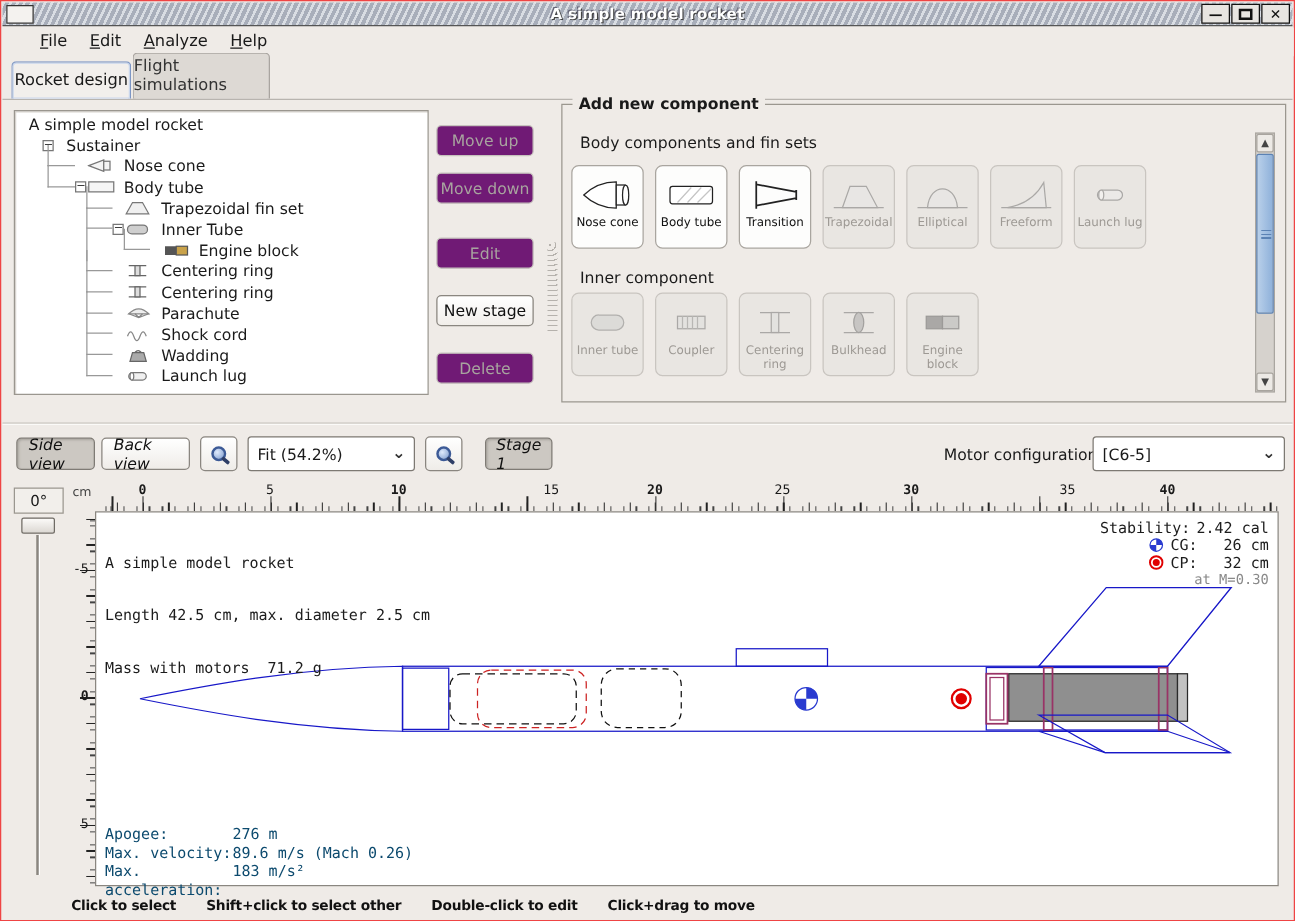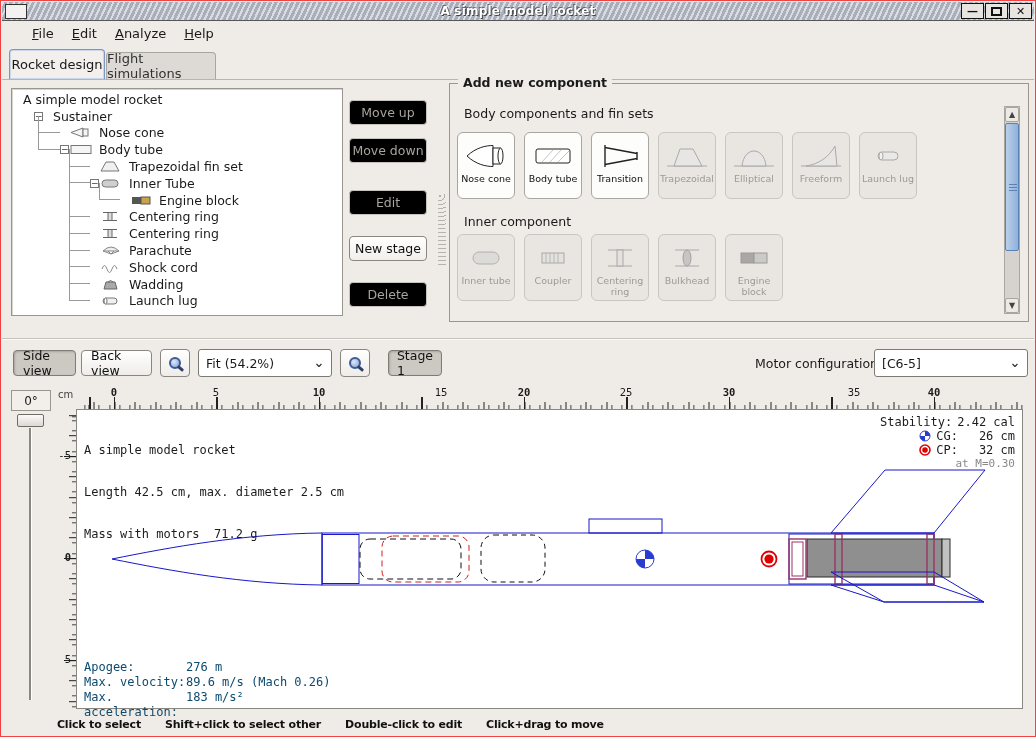--- a/index.html
+++ b/index.html
@@ -25,21 +25,21 @@
   .menubar { position:absolute; left:1px; top:21px; width:1032px; height:23px; background:#efebe7;
     display:flex; align-items:center; padding-left:10px;margin-left:20px; }
   .menu-item { margin-right:18px; font-size:13px; }
   .menu-item::first-letter { text-decoration:underline; }
 
   
   .tabs { position:absolute; left:1px; top:46px; width:1032px; height:32px; }
   .tab { position:absolute; bottom:0; display:flex; align-items:center; justify-content:center; font-size:13px; }
   .tab-active { left:7px; width:96px; height:30px; background:#f2efec; border:1px solid #7d96c4; border-bottom:none;
     border-radius:4px 4px 0 0; box-shadow:inset 0 0 0 1px #c9d6ec; z-index:2; }
-  .tab-idle { left:104px; width:110px; height:27px; background:#ddd9d4; border:1px solid #a9a5a0; border-bottom:none;
+  .tab-idle { left:104px; width:110px; height:37px; background:#ddd9d4; border:1px solid #a9a5a0; border-bottom:none;
     border-radius:4px 4px 0 0; color:#333; }
   .tab-strip-line { position:absolute; left:1px; top:78px; width:1032px; height:0; border-top:1px solid #b8b4af; }
 
   
   .tree { position:absolute; left:10px; top:87px; width:332px; height:228px; background:#fff;
     border:1px solid #9a968f; box-shadow:inset 1px 1px 0 #d7d3ce; overflow:hidden; padding-top:2px; }
   .trow { position:relative; height:16.8px; display:flex; align-items:center; white-space:nowrap; font-size:12.5px; }
   .trow .lbl { margin-left:5px; }
   .d0 { padding-left:6px; } .d1 { padding-left:36px; } .d2 { padding-left:58px; } .d3 { padding-left:88px; } .d4 { padding-left:118px; }
   .tgl { position:absolute; top:4px; width:9px; height:9px; border:1px solid #777; background:#fff;
@@ -47,21 +47,21 @@
   .tgl.p1 { left:22px; } .tgl.p2 { left:48px; } .tgl.p3 { left:78px; }
   .tline { position:absolute; top:-9px; height:17.5px; border-left:1px solid #999; border-bottom:1px solid #999; }
   .tline.l2 { left:26px; width:22px; } .tline.l3 { left:57px; width:21px; } .tline.l4 { left:87px; width:21px; }
   .tpass57 { position:absolute; left:57px; top:-9px; height:26px; border-left:1px solid #999; }
   .ticon { flex:0 0 auto; }
 
   
   .stage-btns { position:absolute; left:348px; top:90px; width:78px; }
   .sbtn { position:absolute; left:0; width:78px; height:25px; border-radius:4px; font-size:12.5px;
     display:flex; align-items:center; justify-content:center; }
-  .sbtn.off { background:#000000; border:1px solid #c6c2bd; color:#a8a49f; }
+  .sbtn.off { background:#701a75; border:1px solid #c6c2bd; color:#a8a49f; }
   .sbtn.on  { background:linear-gradient(#ffffff,#f1eeea); border:1px solid #8a8680; color:#111; }
   .split-dots { position:absolute; left:437px; top:193px; width:8px; height:72px;
     background:repeating-radial-gradient(circle at 2px 2px,#b5b1ac 0 .9px,transparent 1px 4px); }
 
   
   .groupbox { position:absolute; left:448px; top:82px; width:580px; height:239px; border:1px solid #9b978f; }
   .groupbox-title { position:absolute; left:8px; top:-9px; background:#efebe7; padding:0 5px; font-weight:bold; font-size:12.5px; }
   .section-label { position:absolute; left:14px; font-size:12.5px; }
   .comp-row { position:absolute; left:7px; display:flex; gap:9px; }
   .cbtn { width:58px; height:67px; border-radius:6px; display:flex; flex-direction:column; align-items:center;
@@ -79,21 +79,21 @@
   .sb-up { top:0; } .sb-down { bottom:0; }
   .sb-thumb { position:absolute; left:0; top:16px; width:14px; height:128px; border:1px solid #5b82b4; border-radius:2px;
     background:linear-gradient(90deg,#b9d0ea,#8fb1da); }
   .sb-grip { position:absolute; left:3px; top:60px; width:8px; height:8px;
     background:repeating-linear-gradient(#5b82b4 0 1px,transparent 1px 3px); }
 
   
   .hsep1 { position:absolute; left:1px; top:337px; width:1032px; border-top:1px solid #c5c1bc; border-bottom:1px solid #fbfaf8; }
   .toolbar { position:absolute; left:1px; top:342px; width:1032px; height:42px; }
   .tbtn { position:absolute; top:7px; height:26px; border-radius:4px; font-size:12.5px;
-    display:flex; align-items:center; justify-content:center; padding:0 9px; }
+    display:flex; align-items:center; justify-content:center; padding:0 9px;font-style:italic; }
   .tbtn.raised { background:linear-gradient(#ffffff,#efecE8); border:1px solid #8a8680; color:#111; }
   .tbtn.pressed { background:#ccc8c2; border:1px solid #7f7b75; box-shadow:inset 1px 1px 2px #a8a49e; color:#111; }
   .icon-btn { position:absolute; top:6px; width:30px; height:28px; border-radius:4px;
     background:linear-gradient(#ffffff,#efecE8); border:1px solid #8a8680; display:flex; align-items:center; justify-content:center; }
   .mag { position:relative; width:12px; height:12px; border:2px solid #3c5a96; border-radius:50%;
     background:radial-gradient(circle at 35% 35%,#dfeafc,#7e9cce); }
   .mag::after { content:''; position:absolute; width:7px; height:3px; background:#2e3e66; right:-5px; bottom:-3px;
     transform:rotate(40deg); border-radius:1px; }
   .combo { position:absolute; top:6px; height:28px; background:#fff; border:1px solid #7d7973; border-radius:3px;
     display:flex; align-items:center; }

